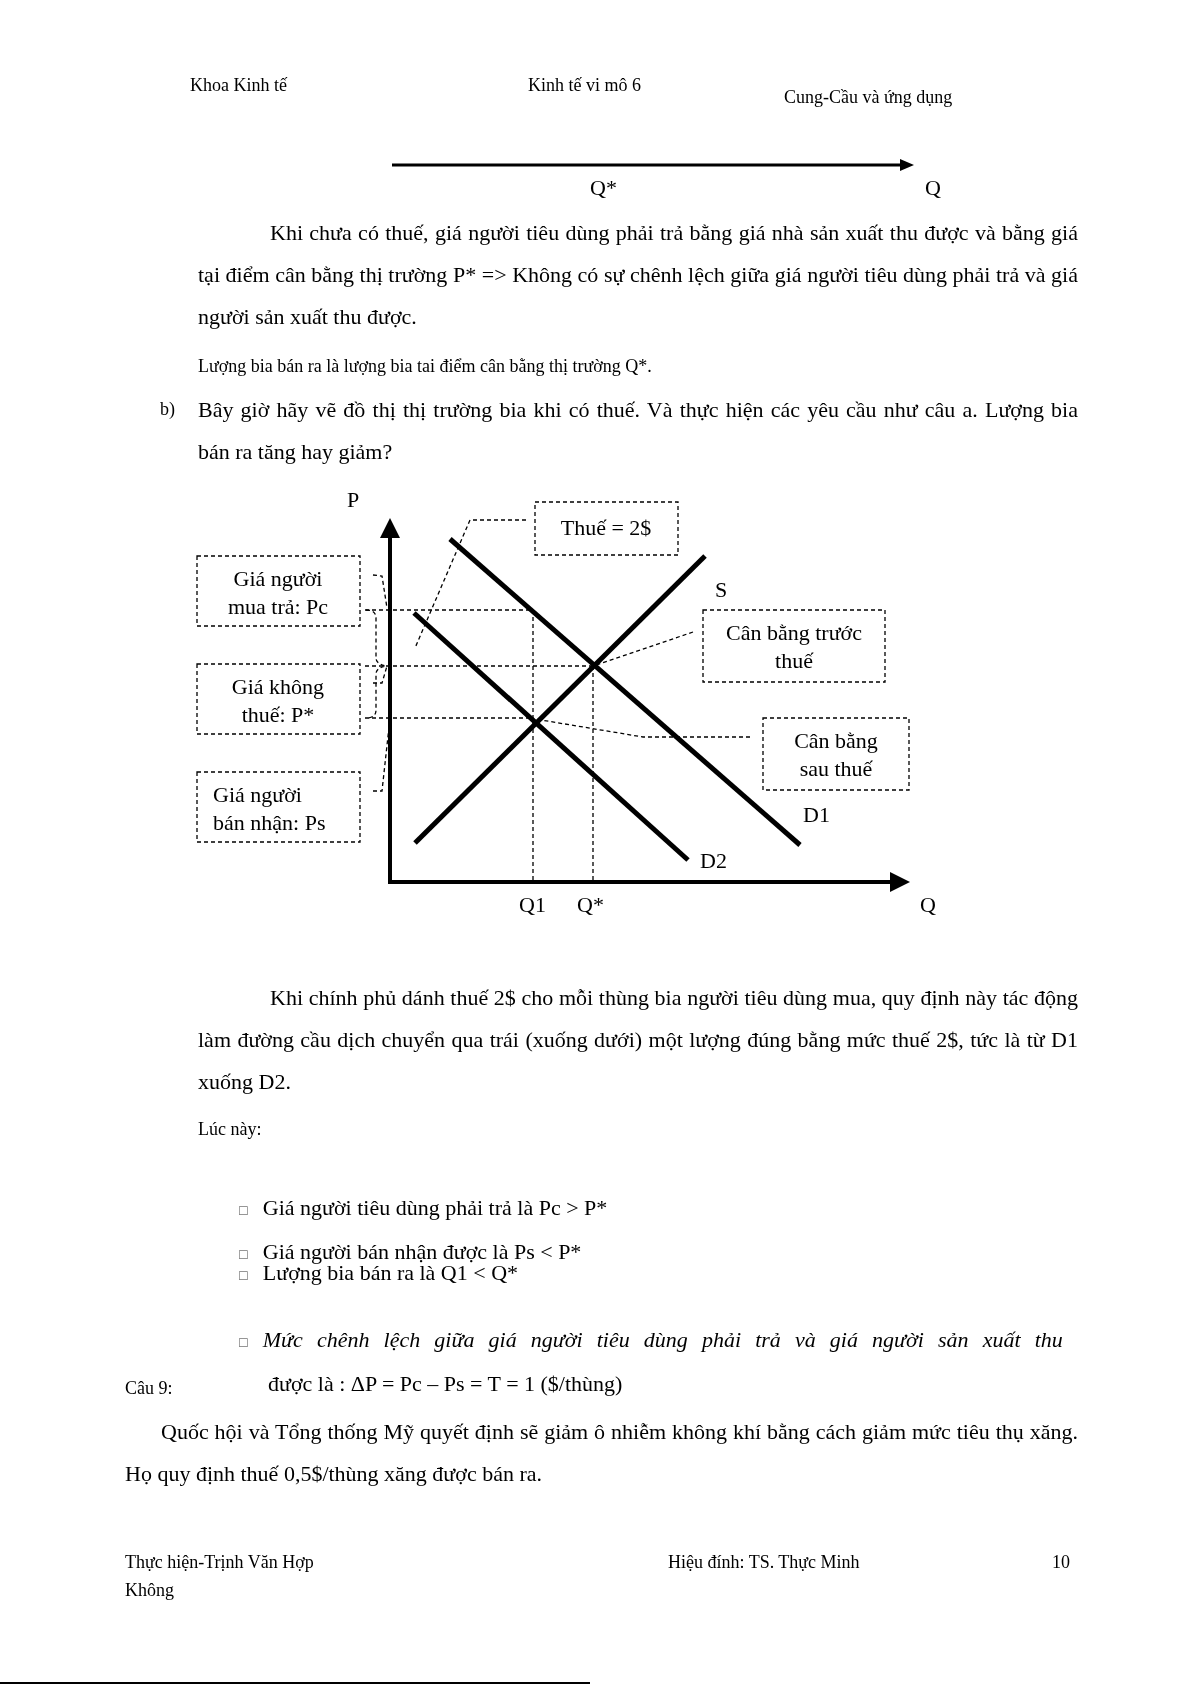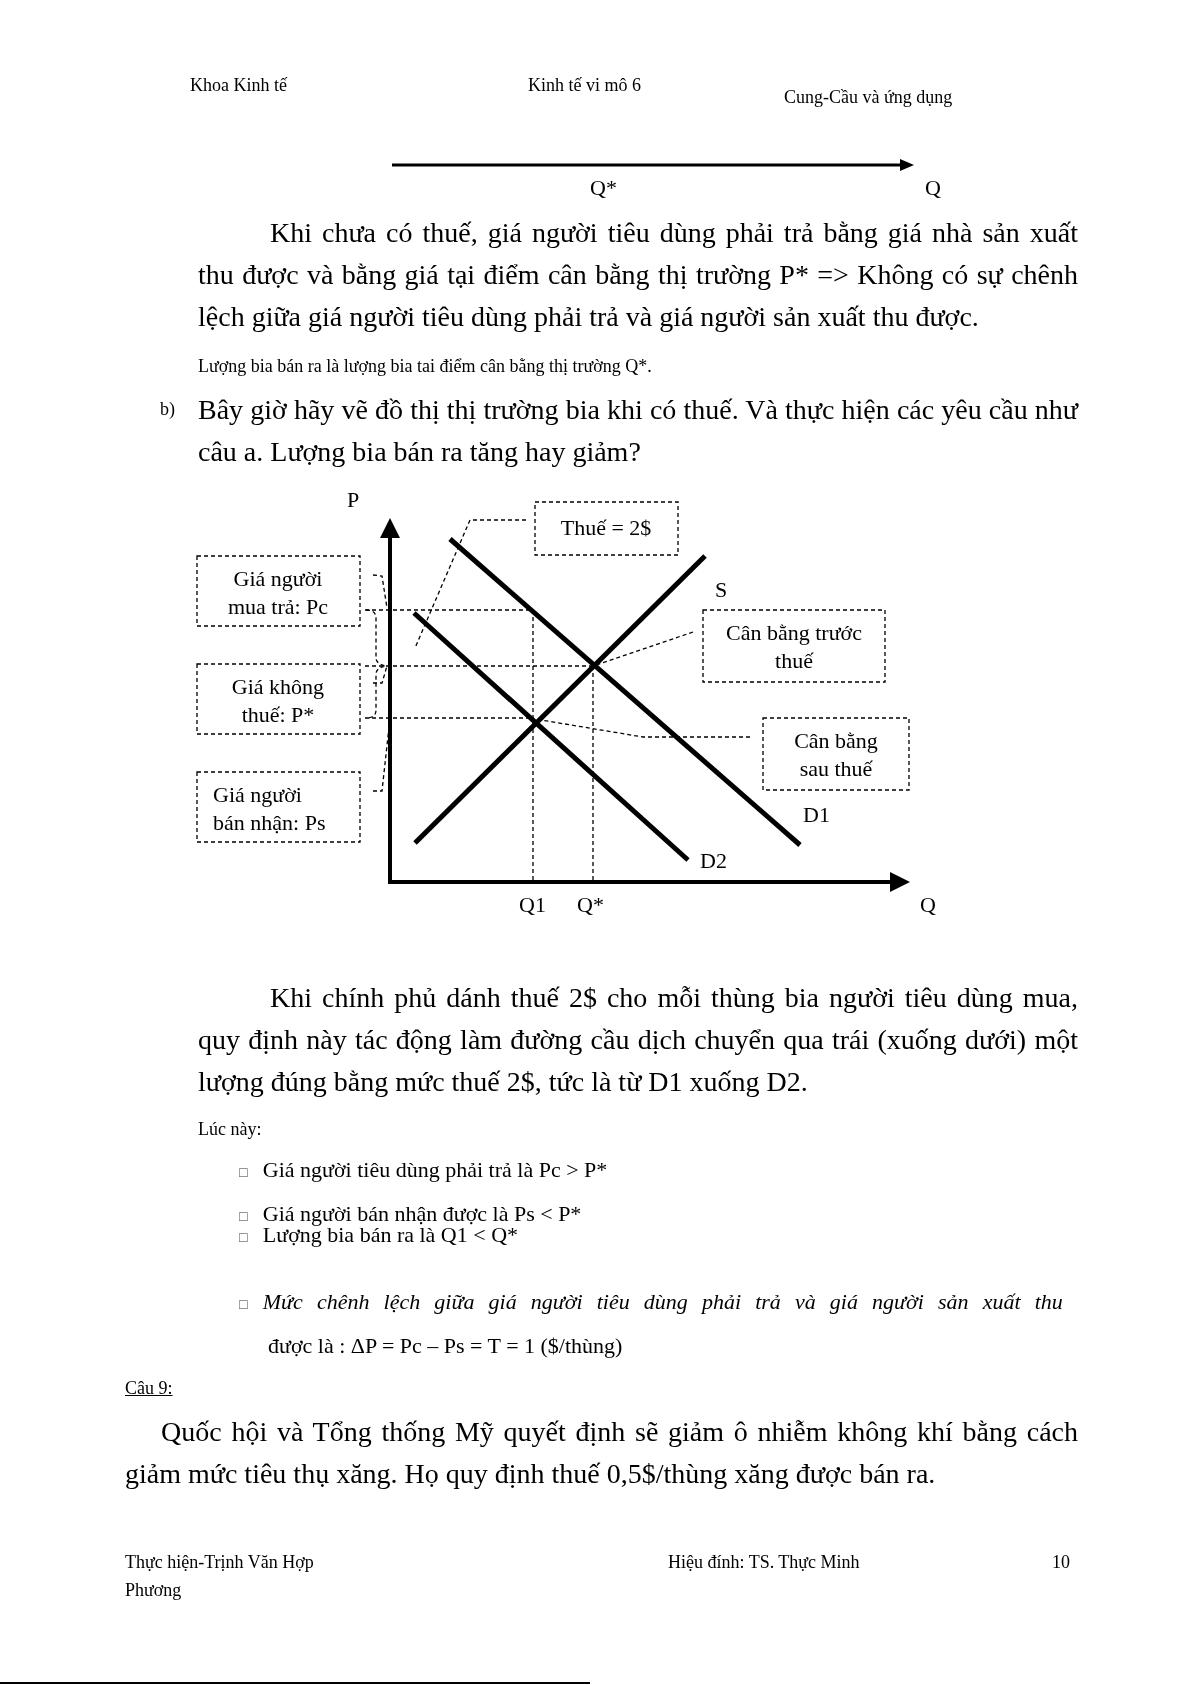--- a/index.html
+++ b/index.html
@@ -1,25 +1,25 @@
 <!DOCTYPE html>
 <html><head>
 <meta charset="utf-8">
 <style>
   html, body { margin: 0; padding: 0; background: #ffffff; }
   body { width: 1191px; height: 1685px; position: relative; overflow: hidden;
          font-family: "Liberation Serif", serif; color: #000; }
   .t { position: absolute; font-size: 18px; white-space: nowrap; line-height: 1; }
-  .para { position: absolute; left: 198px; width: 880px; font-size: 28px; line-height: 42px;
+  .para { position: absolute; left: 198px; width: 880px; font-size: 22px; line-height: 42px;
           text-align: justify; }
   .para .indent { display: inline-block; width: 72px; }
-  .bul { position: absolute; font-size: 22px; white-space: nowrap; }
+  .bul { position: absolute; font-size: 22px; white-space: nowrap; margin-top: 38px; }
   .box { font-size: 12px; color: #777; margin-right: 14px; display: inline-block; }
   svg text { font-family: "Liberation Serif", serif; font-size: 22px; fill: #000; }
-  .u { text-decoration: underline; }
+  .u { }
   .botline { position: absolute; left: 0; top: 1682px; width: 590px; height: 2px; background: #000; }
 </style>
 </head>
 <body>
 
 <div class="t" style="left:190px;top:76px">Khoa Kinh tế</div>
 <div class="t" style="left:528px;top:76px">Kinh tế vi mô 6</div>
 <div class="t" style="left:784px;top:88px">Cung-Cầu và ứng dụng</div>
 
 <svg style="position:absolute;left:0;top:150px" width="1191" height="50">
@@ -101,16 +101,16 @@
 <div class="bul" style="left:238px;top:1157px"><span class="box">☐</span><span>Giá người tiêu dùng phải trả là Pc &gt; P*</span></div>
 <div class="bul" style="left:238px;top:1201px"><span class="box">☐</span><span>Giá người bán nhận được là Ps &lt; P*</span></div>
 <div class="bul" style="left:238px;top:1222px"><span class="box">☐</span><span>Lượng bia bán ra là Q1 &lt; Q*</span></div>
 <div class="bul" style="left:238px;top:1289px;width:840px;"><span class="box">☐</span><span style="display:inline-block;width:800px;text-align:justify;text-align-last:justify;font-style:italic;">Mức chênh lệch giữa giá người tiêu dùng phải trả và giá người sản xuất thu</span></div>
 <div class="bul" style="left:268px;top:1333px">được là : ΔP = Pc – Ps = T = 1 ($/thùng)</div>
 
 <div class="t u" style="left:125px;top:1379px">Câu 9:</div>
 <div class="para" style="top:1411px;left:125px;width:953px"><span style="display:inline-block;width:36px"></span><span>Quốc hội và Tổng thống Mỹ quyết định sẽ giảm ô nhiễm không khí bằng cách giảm mức tiêu thụ xăng. Họ quy định thuế 0,5$/thùng xăng được bán ra.</span></div>
 
 <div class="t" style="left:125px;top:1553px">Thực hiện-Trịnh Văn Hợp</div>
-<div class="t" style="left:125px;top:1581px">Phương</div>
+<div class="t" style="left:125px;top:1581px">Không</div>
 <div class="t" style="left:668px;top:1553px">Hiệu đính: TS. Thực Minh</div>
 <div class="t" style="left:1052px;top:1553px">10</div>
 <div class="botline"></div>
 
 </body></html>

